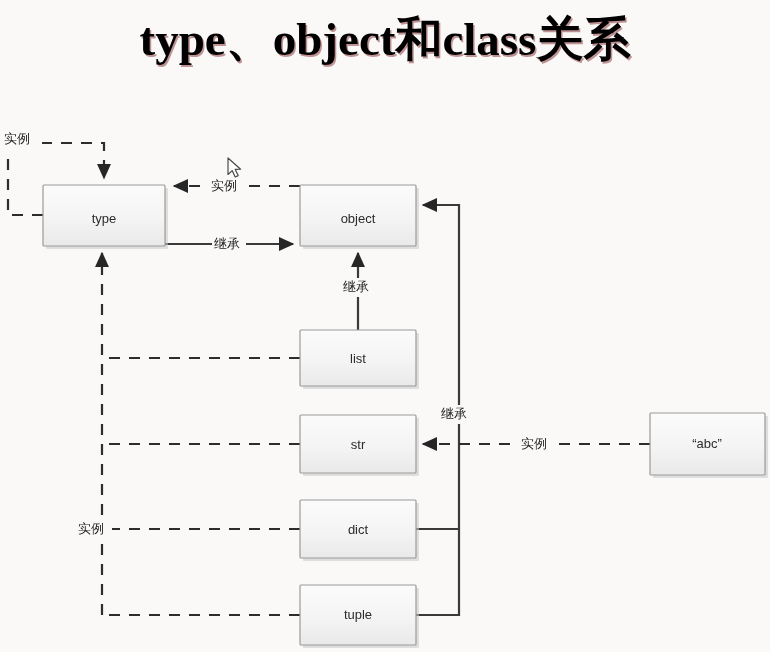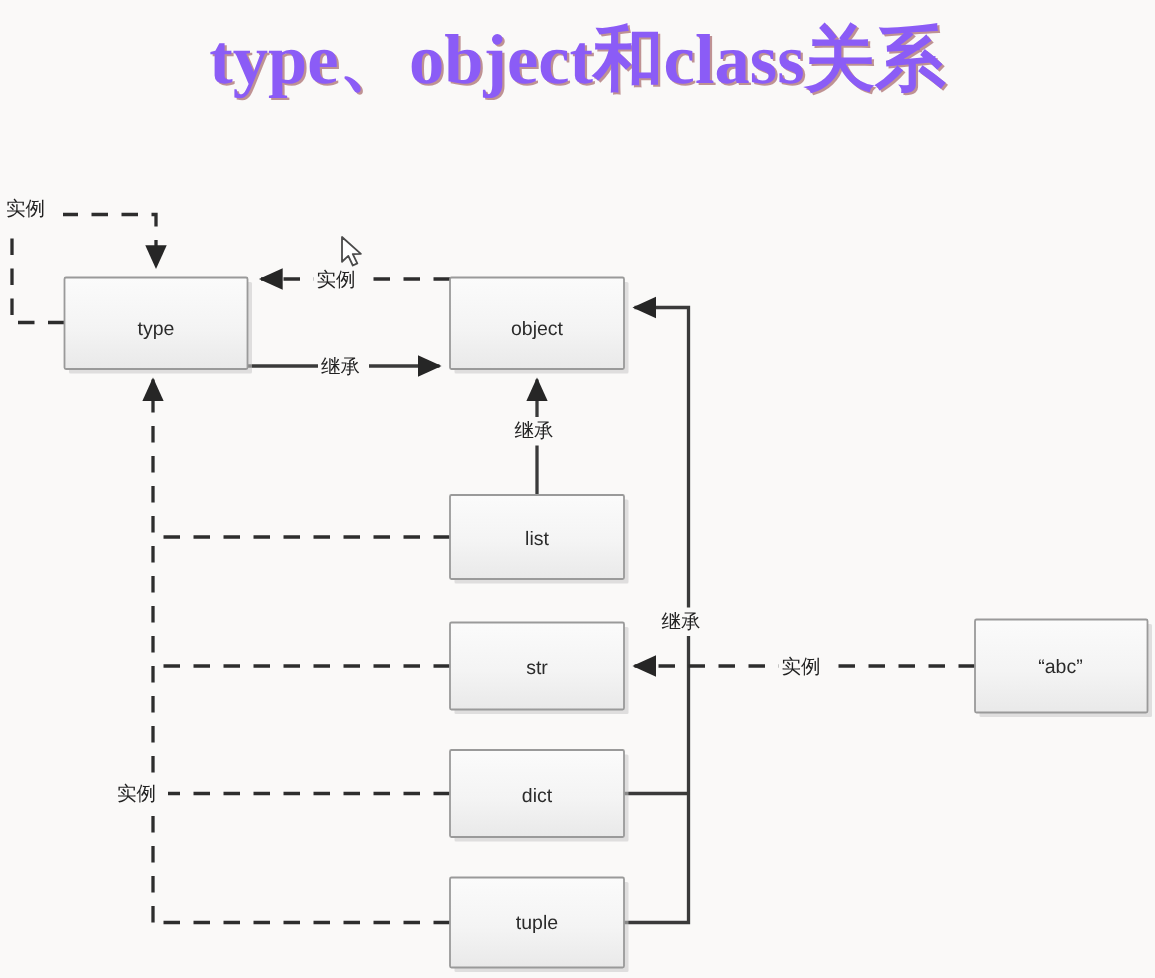--- a/index.html
+++ b/index.html
@@ -10,21 +10,21 @@
     overflow:hidden;position:relative;
   }
   #slide{position:absolute;inset:0;}
   #title{
     position:absolute;left:0;top:8px;width:770px;
     text-align:center;
     font-family:"Liberation Serif","DejaVu Serif",serif;
     font-weight:bold;
     font-size:47px;
     letter-spacing:0px;
-    color:#8b5cf6;
+    color:#000000;
     text-shadow:1.5px 1.5px 0 rgba(120,20,25,.45);
     white-space:nowrap;
     user-select:none;
   }
   #diagram{position:absolute;left:0;top:0;width:770px;height:652px;}
   .nodeLabel{
     font-family:"Liberation Sans","DejaVu Sans",sans-serif;
     font-size:13px;fill:#2b2b2b;
   }
   .edgeLabel{

